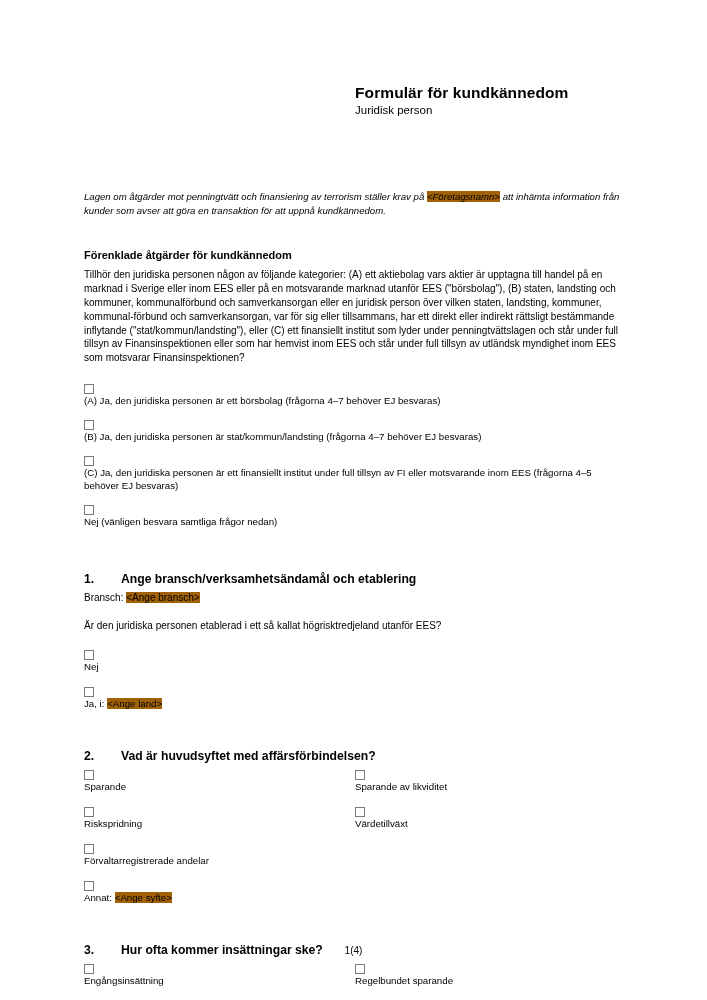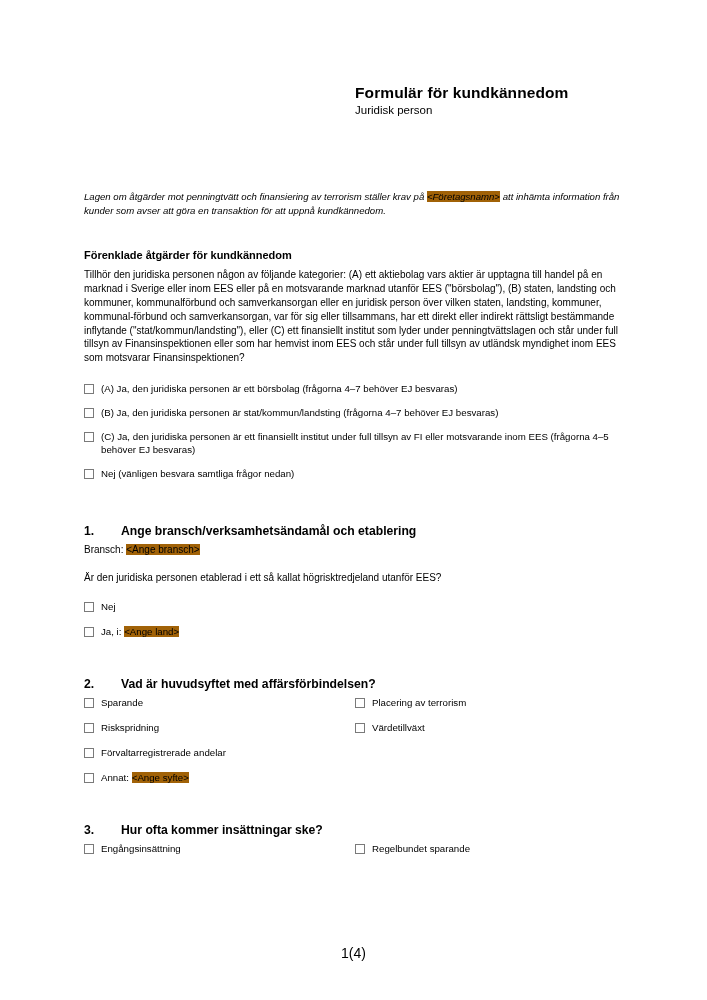--- a/index.html
+++ b/index.html
@@ -77,20 +77,21 @@
     margin: 0;
     text-align: left;
   }
 
   
   .cb-row {
     display: flex;
     align-items: flex-start;
     font-size: 9.7px;
     line-height: 1.35;
+    flex-direction: column;
   }
   .cb {
     flex: 0 0 auto;
     width: 8px;
     height: 8px;
     border: 1px solid #7a7a7a;
     background: #ffffff;
     margin-top: 2px;
     margin-right: 7px;
     box-sizing: content-box;
@@ -122,21 +123,21 @@
     top: 0;
     width: 260px;
   }
 
   .footer {
     position: absolute;
     left: 0;
     top: 945px;
     width: 707px;
     text-align: center;
-    font-size: 14px;
+    font-size: 10px;
   }
 </style>
 </head>
 <body>
 
 <div class="page">
 
   <div class="header">
     <div class="doc-title">Formulär för kundkännedom</div>
     <div class="doc-subtitle">Juridisk person</div>
@@ -235,21 +236,21 @@
           <span class="cb-label">
             <span>Annat:</span>
             <span class="hl">&lt;Ange syfte&gt;</span>
           </span>
         </div>
       </div>
 
       <div class="col-right">
         <div class="cb-row">
           <span class="cb"></span>
-          <span class="cb-label">Placering av terrorism</span>
+          <span class="cb-label">Sparande av likviditet</span>
         </div>
         <div style="height:12px;"></div>
         <div class="cb-row">
           <span class="cb"></span>
           <span class="cb-label">Värdetillväxt</span>
         </div>
       </div>
     </div>
 
     <div style="height:39px;"></div>

